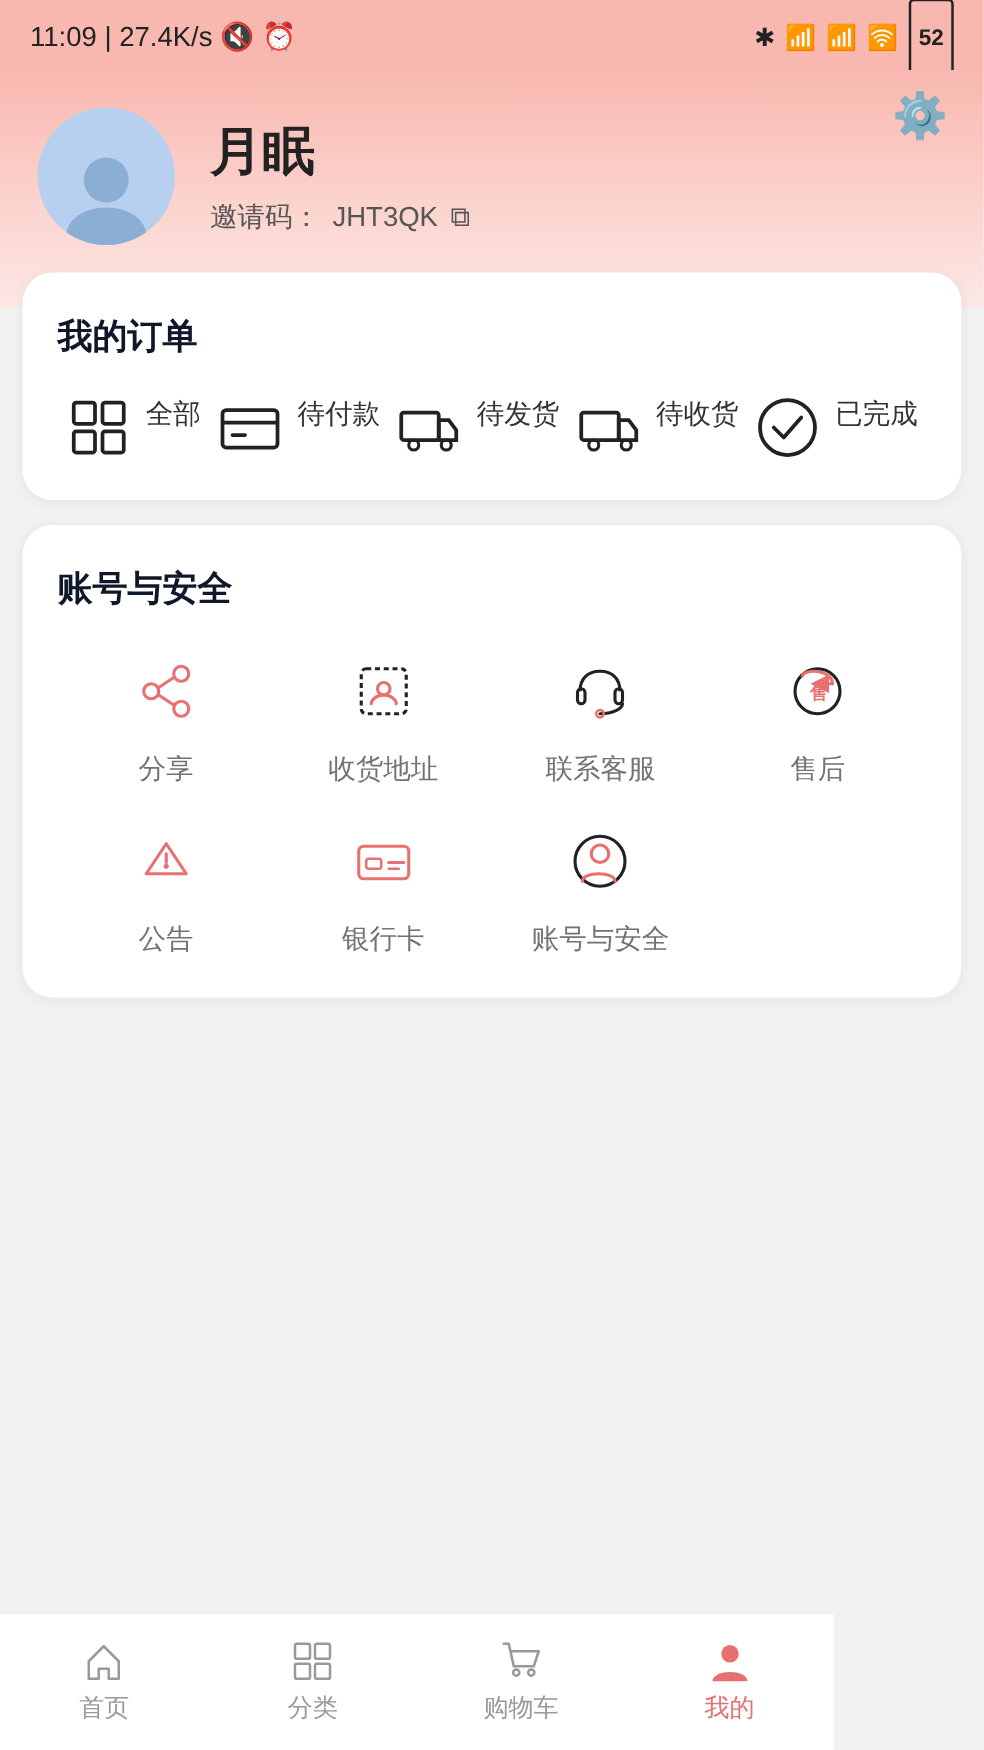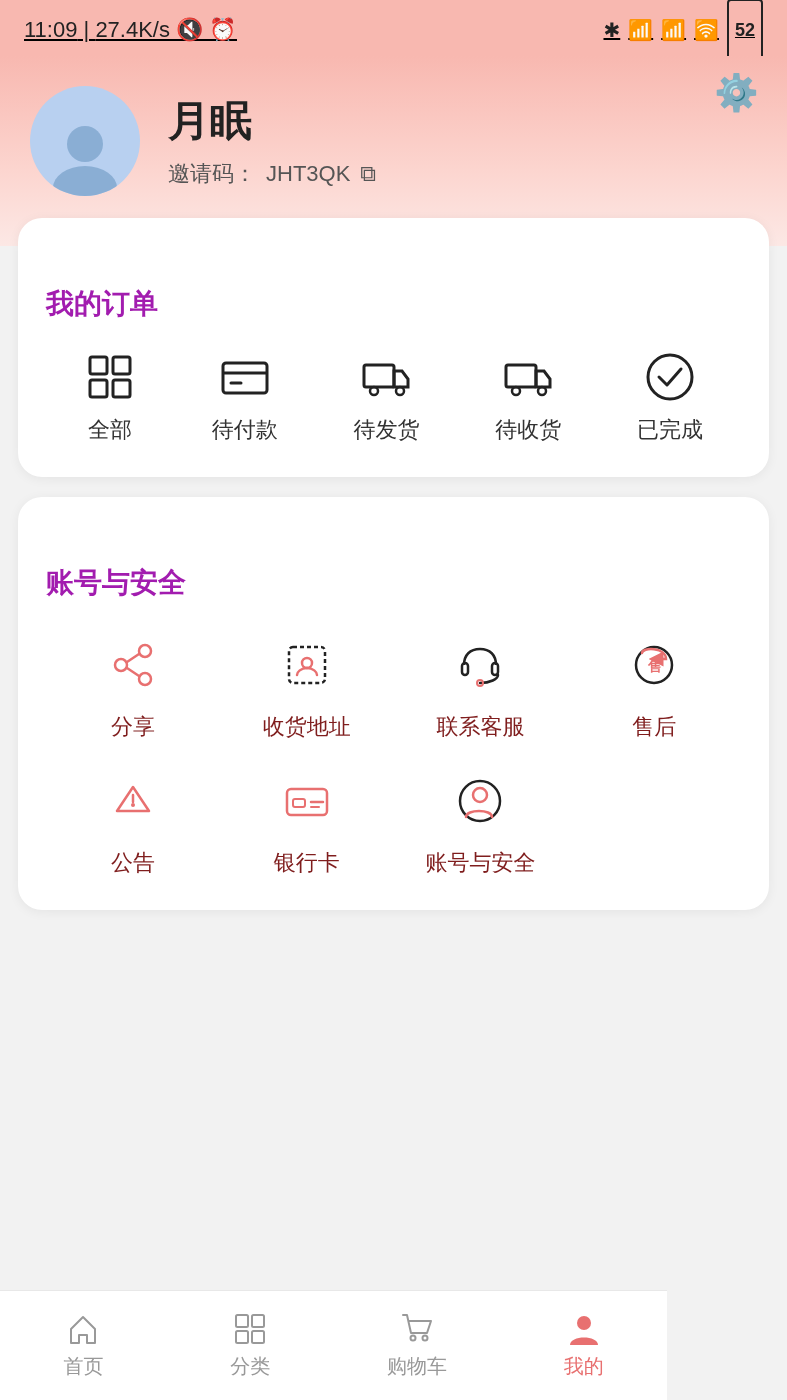--- a/index.html
+++ b/index.html
@@ -14,21 +14,20 @@
     }
 
     
     .status-bar {
       background: #f8b8b0;
       display: flex;
       justify-content: space-between;
       align-items: center;
       padding: 12px 24px 8px;
       height: 56px;
-      text-decoration: underline;
     }
     .status-left {
       font-size: 22px;
       font-weight: 500;
       color: #222;
     }
     .status-right {
       display: flex;
       align-items: center;
       gap: 8px;
@@ -108,35 +107,33 @@
       border-radius: 24px;
       margin: -28px 18px 20px 18px;
       padding: 32px 28px;
       box-shadow: 0 2px 12px rgba(0,0,0,0.06);
       position: relative;
       z-index: 2;
     }
     .card-title {
       font-size: 28px;
       font-weight: 700;
-      color: #a21caf;
+      color: #0f172a;
       margin-bottom: 28px;
-      margin-top: 35px;
     }
 
     
     .order-icons {
       display: flex;
       justify-content: space-around;
       align-items: center;
     }
     .order-item {
       display: flex;
-      flex-direction: column;
-      align-items: center;
+      flex-direction: row;
       gap: 12px;
       cursor: pointer;
     }
     .order-label {
       font-size: 22px;
       color: #333;
     }
 
     
     .services-card {
@@ -156,21 +153,21 @@
     }
     .service-icon-wrap {
       width: 70px;
       height: 70px;
       display: flex;
       align-items: center;
       justify-content: center;
     }
     .service-label {
       font-size: 22px;
-      color: #7f1d1d;
+      color: #737373;
     }
 
     
     .bottom-nav {
       position: fixed;
       bottom: 0;
       left: 0;
       width: 667px;
       height: 110px;
       background: #fff;

